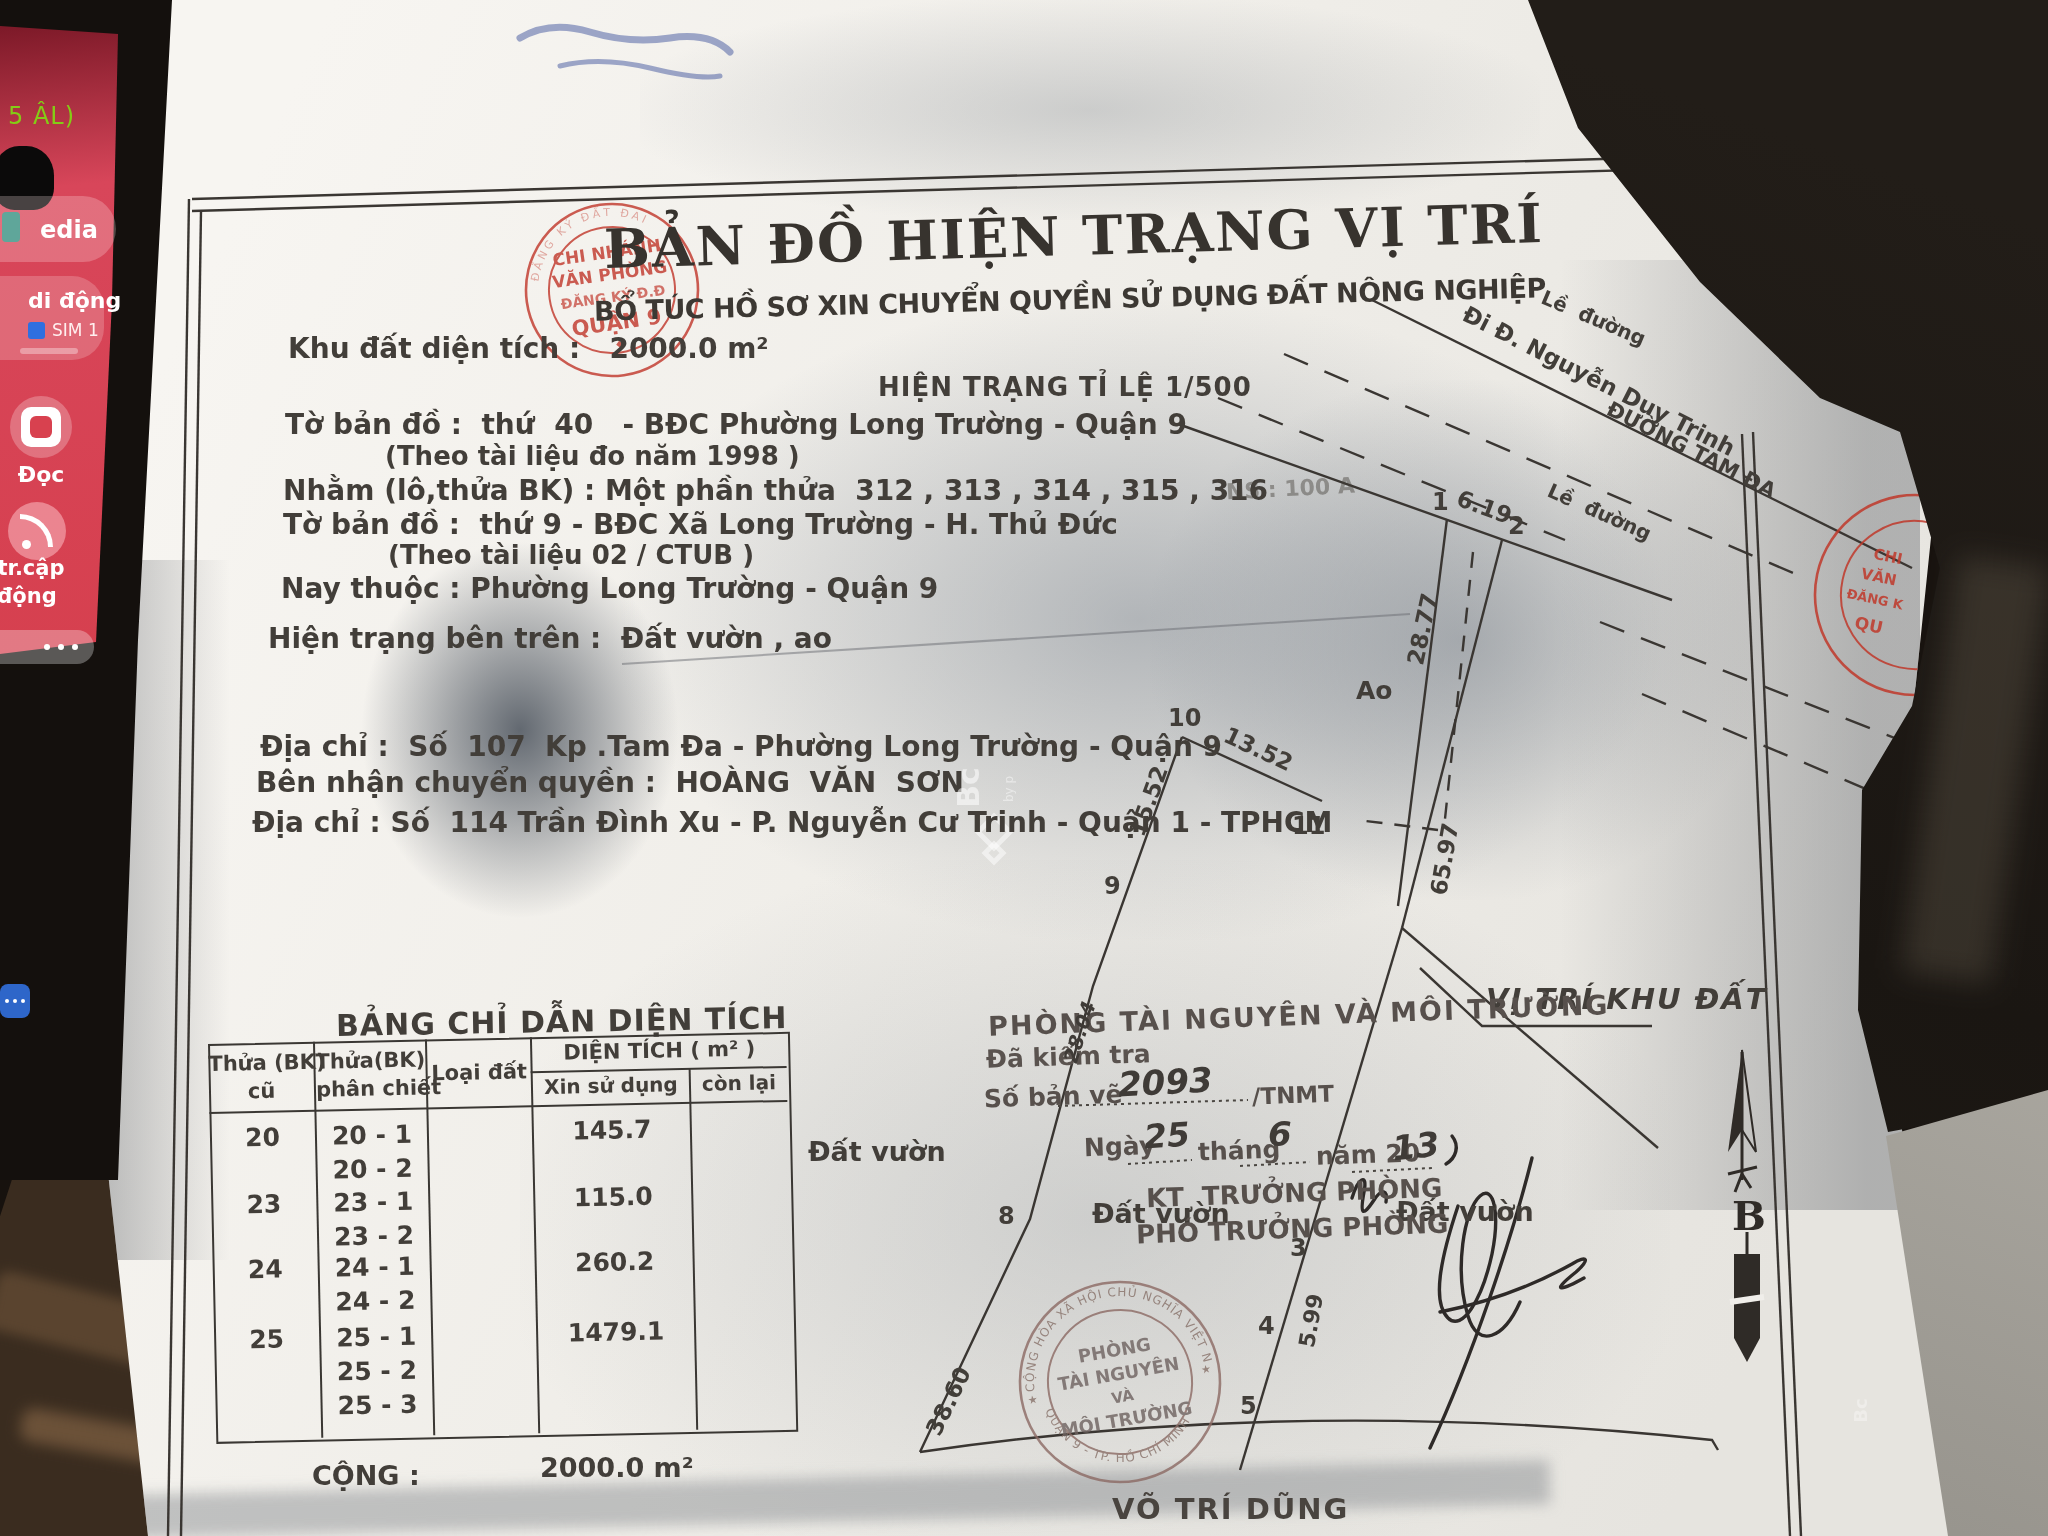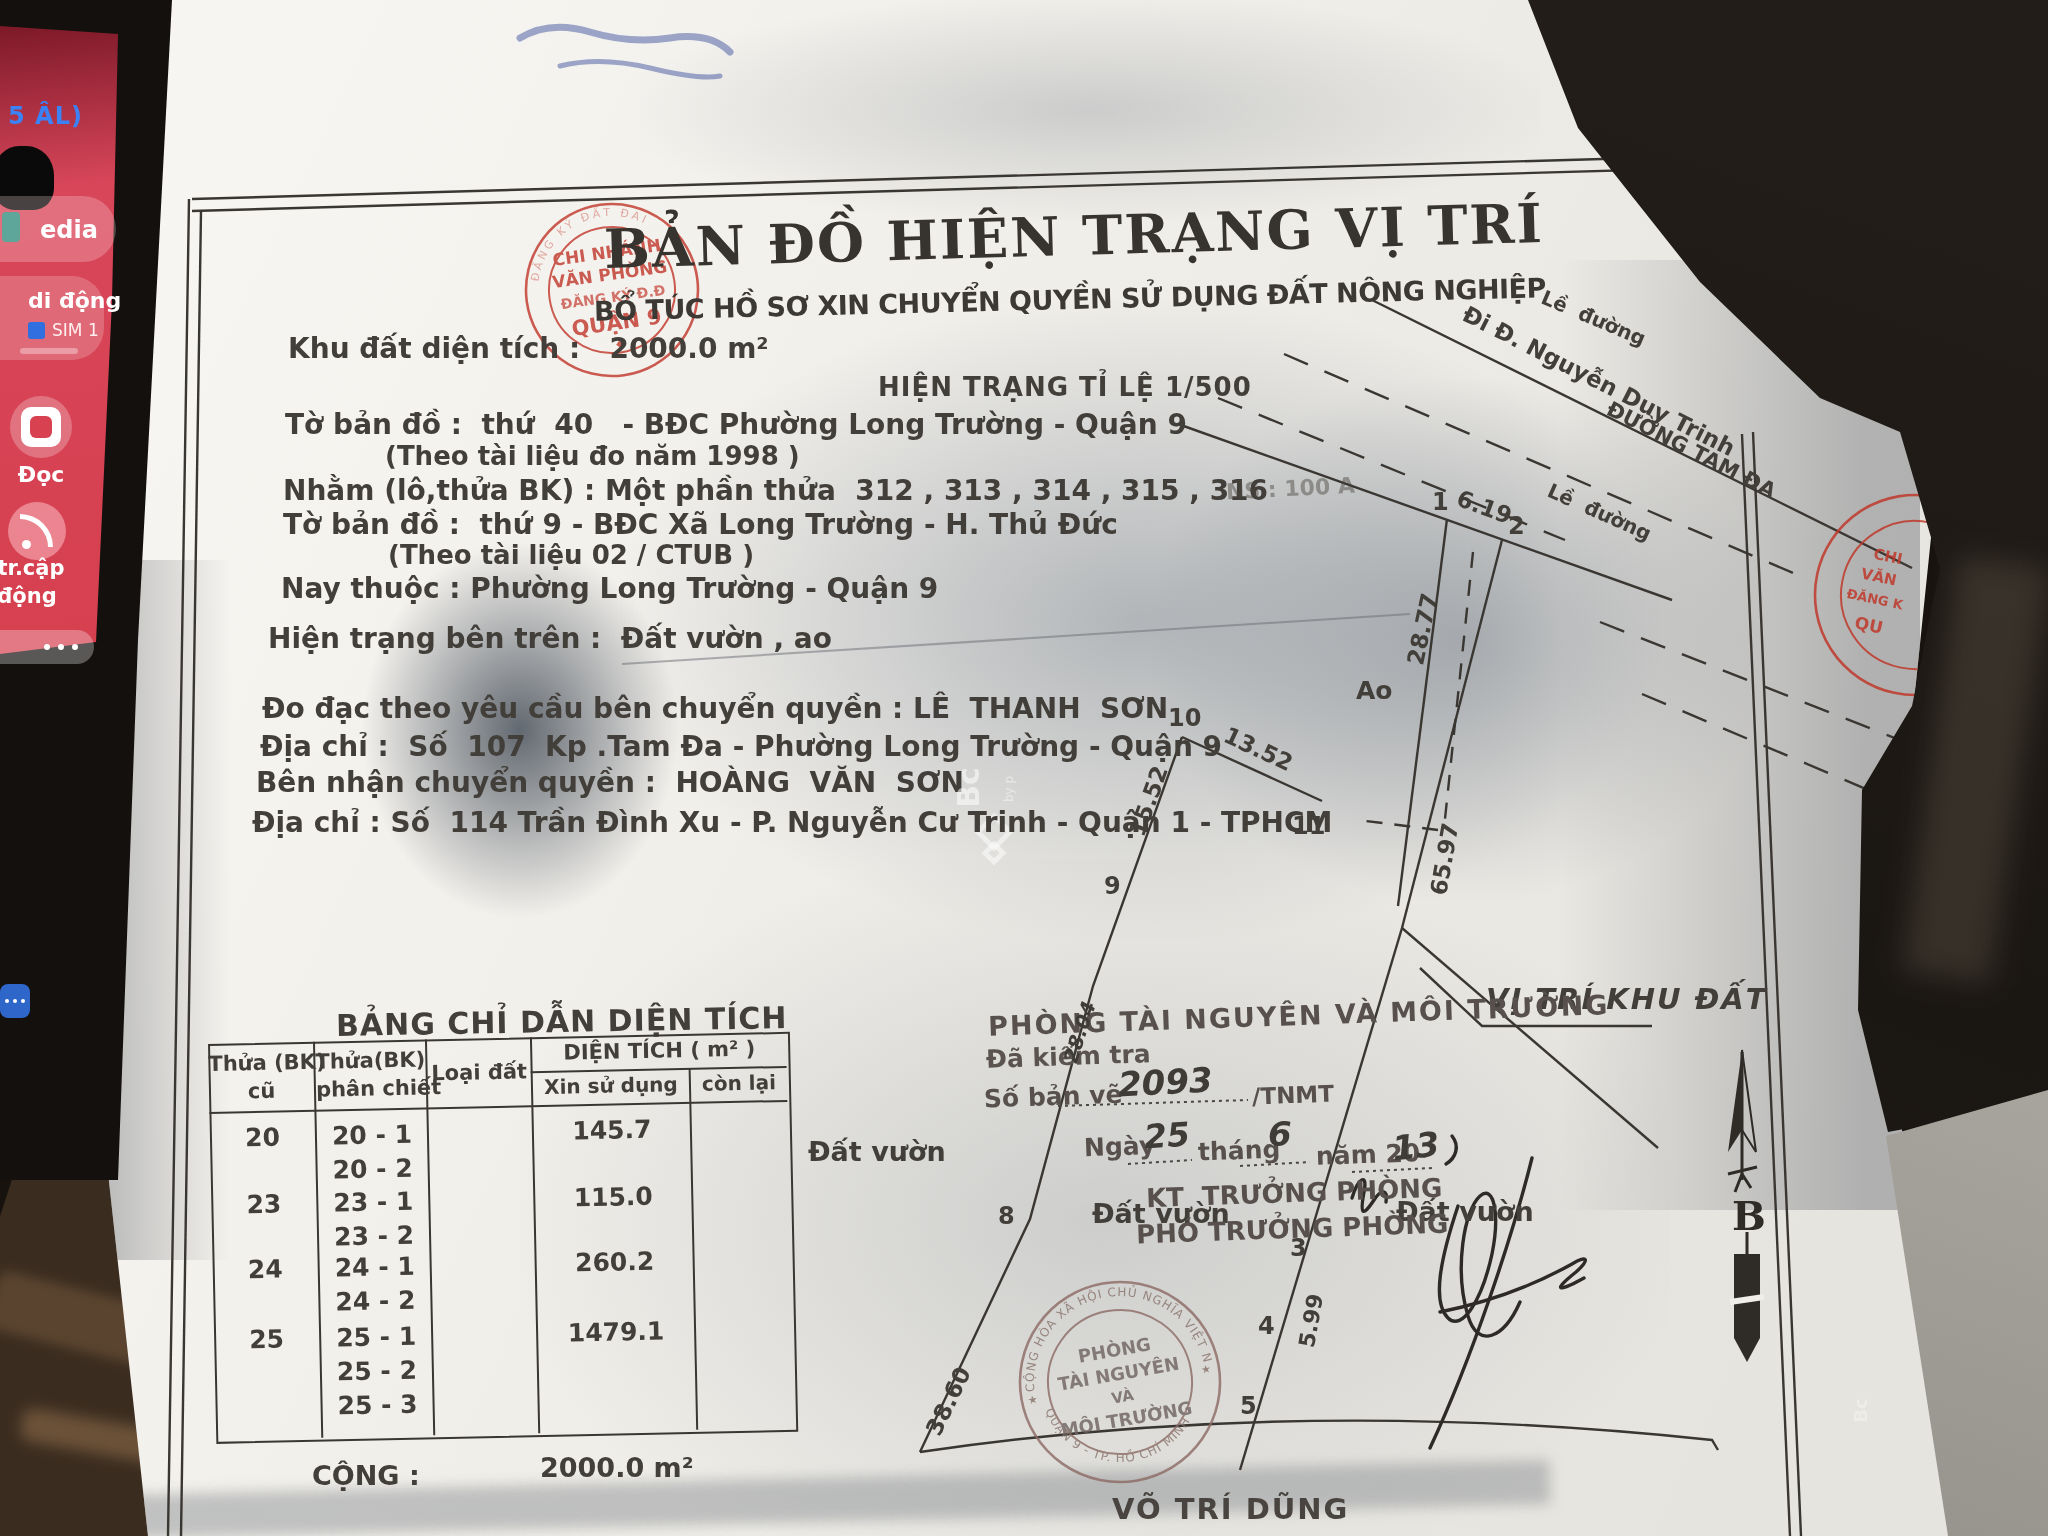--- a/index.html
+++ b/index.html
@@ -150,21 +150,20 @@
 
       <span class="abs t" style="left:288px;top:332px;font-size:28px;">Khu đất diện tích :   2000.0 m²</span>
       <span class="abs t" style="left:285px;top:408px;font-size:28px;">Tờ bản đồ :  thứ  40   - BĐC Phường Long Trường - Quận 9</span>
       <span class="abs t" style="left:385px;top:441px;font-size:26px;">(Theo tài liệu đo năm 1998 )</span>
       <span class="abs t" style="left:283px;top:474px;font-size:28px;">Nhằm (lô,thửa BK) : Một phần thửa  312 , 313 , 314 , 315 , 316</span>
       <span class="abs t" style="left:283px;top:508px;font-size:28px;">Tờ bản đồ :  thứ 9 - BĐC Xã Long Trường - H. Thủ Đức</span>
       <span class="abs t" style="left:388px;top:540px;font-size:26px;">(Theo tài liệu 02 / CTUB )</span>
       <span class="abs t" style="left:281px;top:572px;font-size:28px;">Nay thuộc : Phường Long Trường - Quận 9</span>
 
       <span class="abs t" style="left:268px;top:622px;font-size:28px;">Hiện trạng bên trên :  Đất vườn , ao</span>
-      <span class="abs t" style="left:262px;top:692px;font-size:28px;">Đo đạc theo yêu cầu bên chuyển quyền : LÊ  THANH  SƠN</span>
       <span class="abs t" style="left:260px;top:730px;font-size:28px;">Địa chỉ :  Số  107  Kp .Tam Đa - Phường Long Trường - Quận 9</span>
       <span class="abs t" style="left:256px;top:766px;font-size:28px;">Bên nhận chuyển quyền :  HOÀNG  VĂN  SƠN</span>
       <span class="abs t" style="left:252px;top:806px;font-size:28px;">Địa chỉ : Số  114 Trần Đình Xu - P. Nguyễn Cư Trinh - Quận 1 - TPHCM</span>
 
       <span class="abs t" style="left:878px;top:372px;font-size:26px;letter-spacing:1px;">HIỆN TRẠNG TỈ LỆ 1/500</span>
 
       <span class="abs t" style="left:336px;top:1004px;font-size:30px;letter-spacing:1px;transform:rotate(-1deg);">BẢNG CHỈ DẪN DIỆN TÍCH</span>
       <div class="abs" style="left:208px;top:1044px;width:582px;height:400px;transform:rotate(-1.2deg);transform-origin:top left;">
         <div class="abs" style="left:0;top:0;width:578px;height:396px;border:2.4px solid #3a3733;"></div>
         <div class="abs" style="left:105px;top:0;width:2.4px;height:396px;background:#3a3733;"></div>
@@ -267,21 +266,21 @@
   <div class="abs" style="left:0;top:0;width:2048px;height:1536px;pointer-events:none;
        clip-path:polygon(1886px 1136px,2048px 1090px,2048px 1536px,1948px 1536px);
        background:linear-gradient(200deg,#c4c1b9 10%,#97948d 70%);"></div>
 
   <div class="abs" style="left:0;top:0;width:200px;height:1180px;">
     <div class="abs" style="left:0;top:0;width:200px;height:1180px;
          clip-path:polygon(0 0,172px 0,138px 640px,118px 1180px,0 1180px);background:#14100d;"></div>
     <div class="abs" style="left:0;top:0;width:200px;height:1180px;
          clip-path:polygon(0 26px,118px 34px,112px 300px,96px 642px,0 654px);
          background:linear-gradient(175deg,#6e1220 0%,#d8465a 16%,#d6404f 55%,#c23246 100%);"></div>
-    <span class="abs" style="left:8px;top:102px;font-size:24px;color:#3b82f6;font-weight:bold;letter-spacing:1px;">5 ÂL)</span>
+    <span class="abs" style="left:8px;top:102px;font-size:24px;color:#84cc16;font-weight:normal;letter-spacing:1px;">5 ÂL)</span>
     <div class="abs" style="left:-6px;top:146px;width:60px;height:64px;background:#0b0a0a;border-radius:42% 46% 34% 34%;"></div>
     <div class="abs" style="left:2px;top:212px;width:18px;height:30px;background:#2a8f7f;border-radius:4px;"></div>
     <div class="abs" style="left:-36px;top:196px;width:152px;height:66px;border-radius:33px;background:rgba(255,235,235,0.25);"></div>
     <span class="abs" style="left:40px;top:216px;font-size:24px;color:#fff;font-weight:bold;">edia</span>
     <div class="abs" style="left:-36px;top:276px;width:140px;height:84px;border-radius:32px;background:rgba(255,235,235,0.22);"></div>
     <span class="abs" style="left:28px;top:288px;font-size:22px;color:#fff;font-weight:bold;">di động</span>
     <div class="abs" style="left:28px;top:322px;width:17px;height:17px;background:#2f6fe0;border-radius:3px;"></div>
     <span class="abs" style="left:52px;top:320px;font-size:17px;color:#ffefef;">SIM 1</span>
     <div class="abs" style="left:20px;top:348px;width:58px;height:6px;border-radius:3px;background:rgba(255,255,255,0.35);"></div>
     <div class="abs" style="left:10px;top:396px;width:62px;height:62px;border-radius:50%;background:rgba(255,255,255,0.25);"></div>

